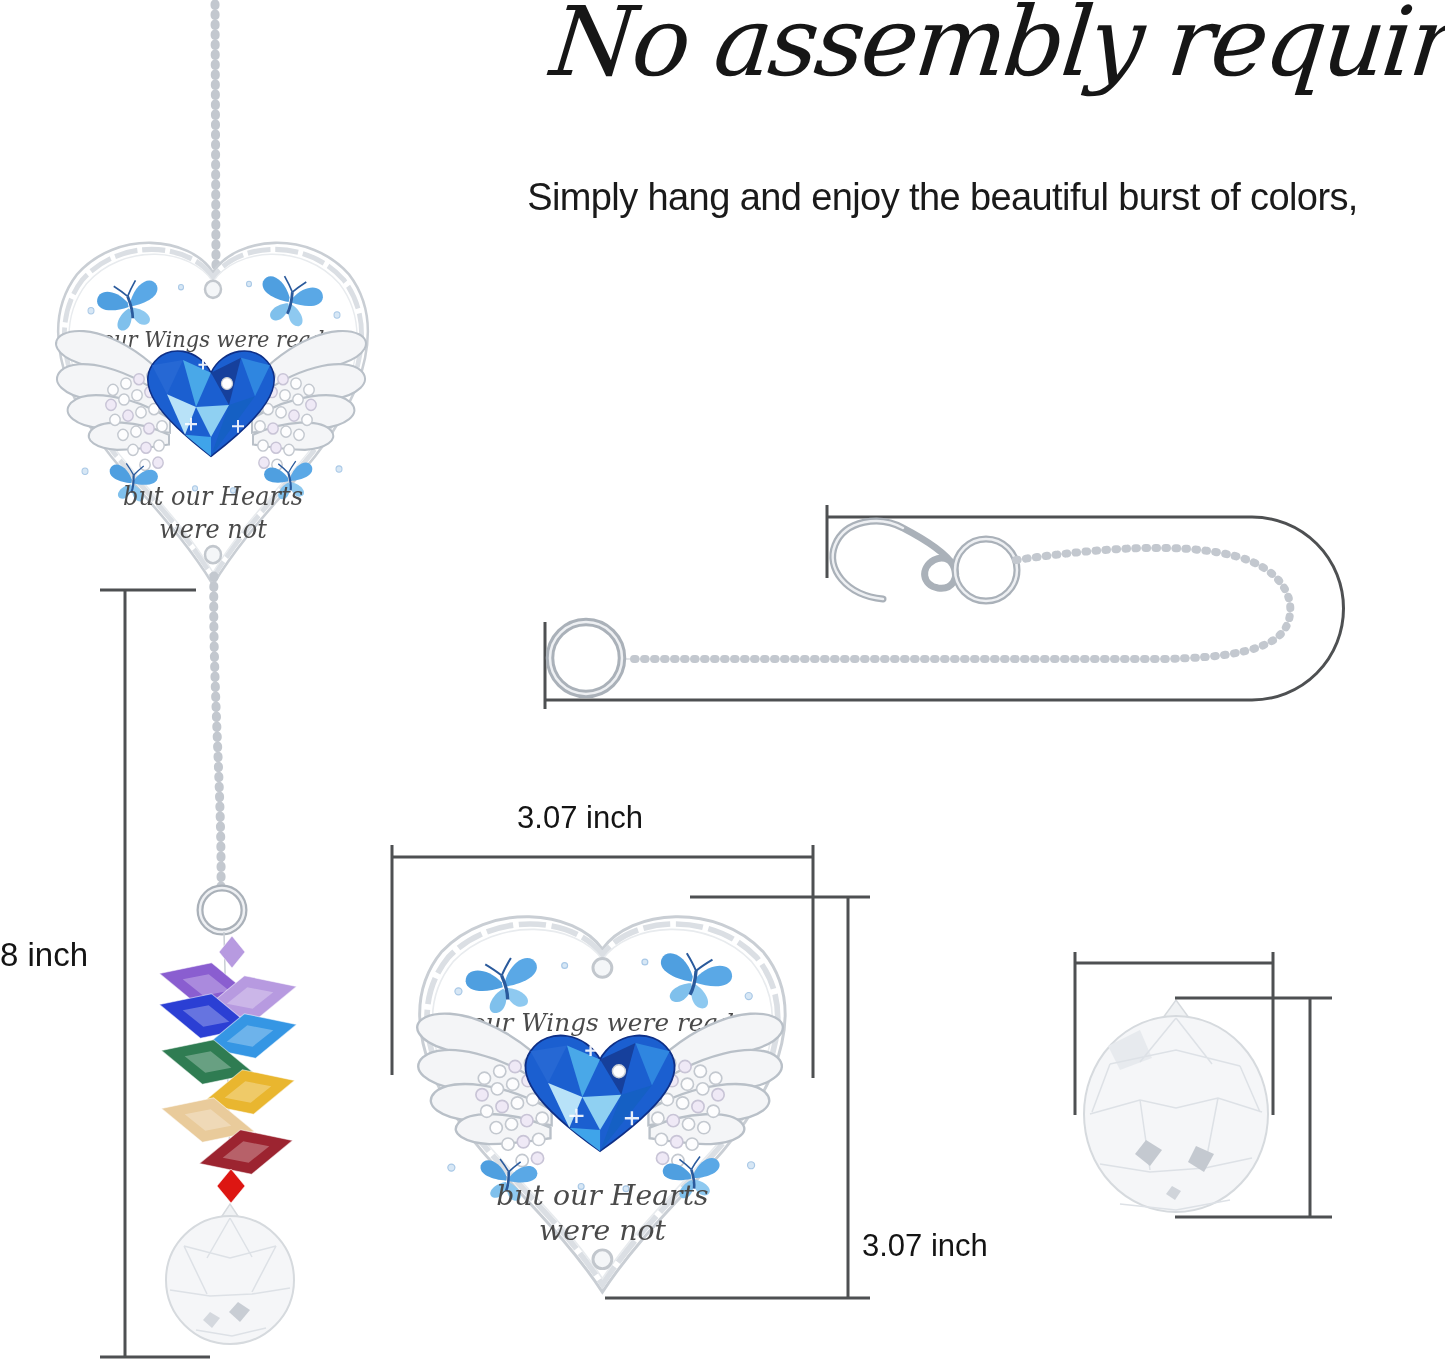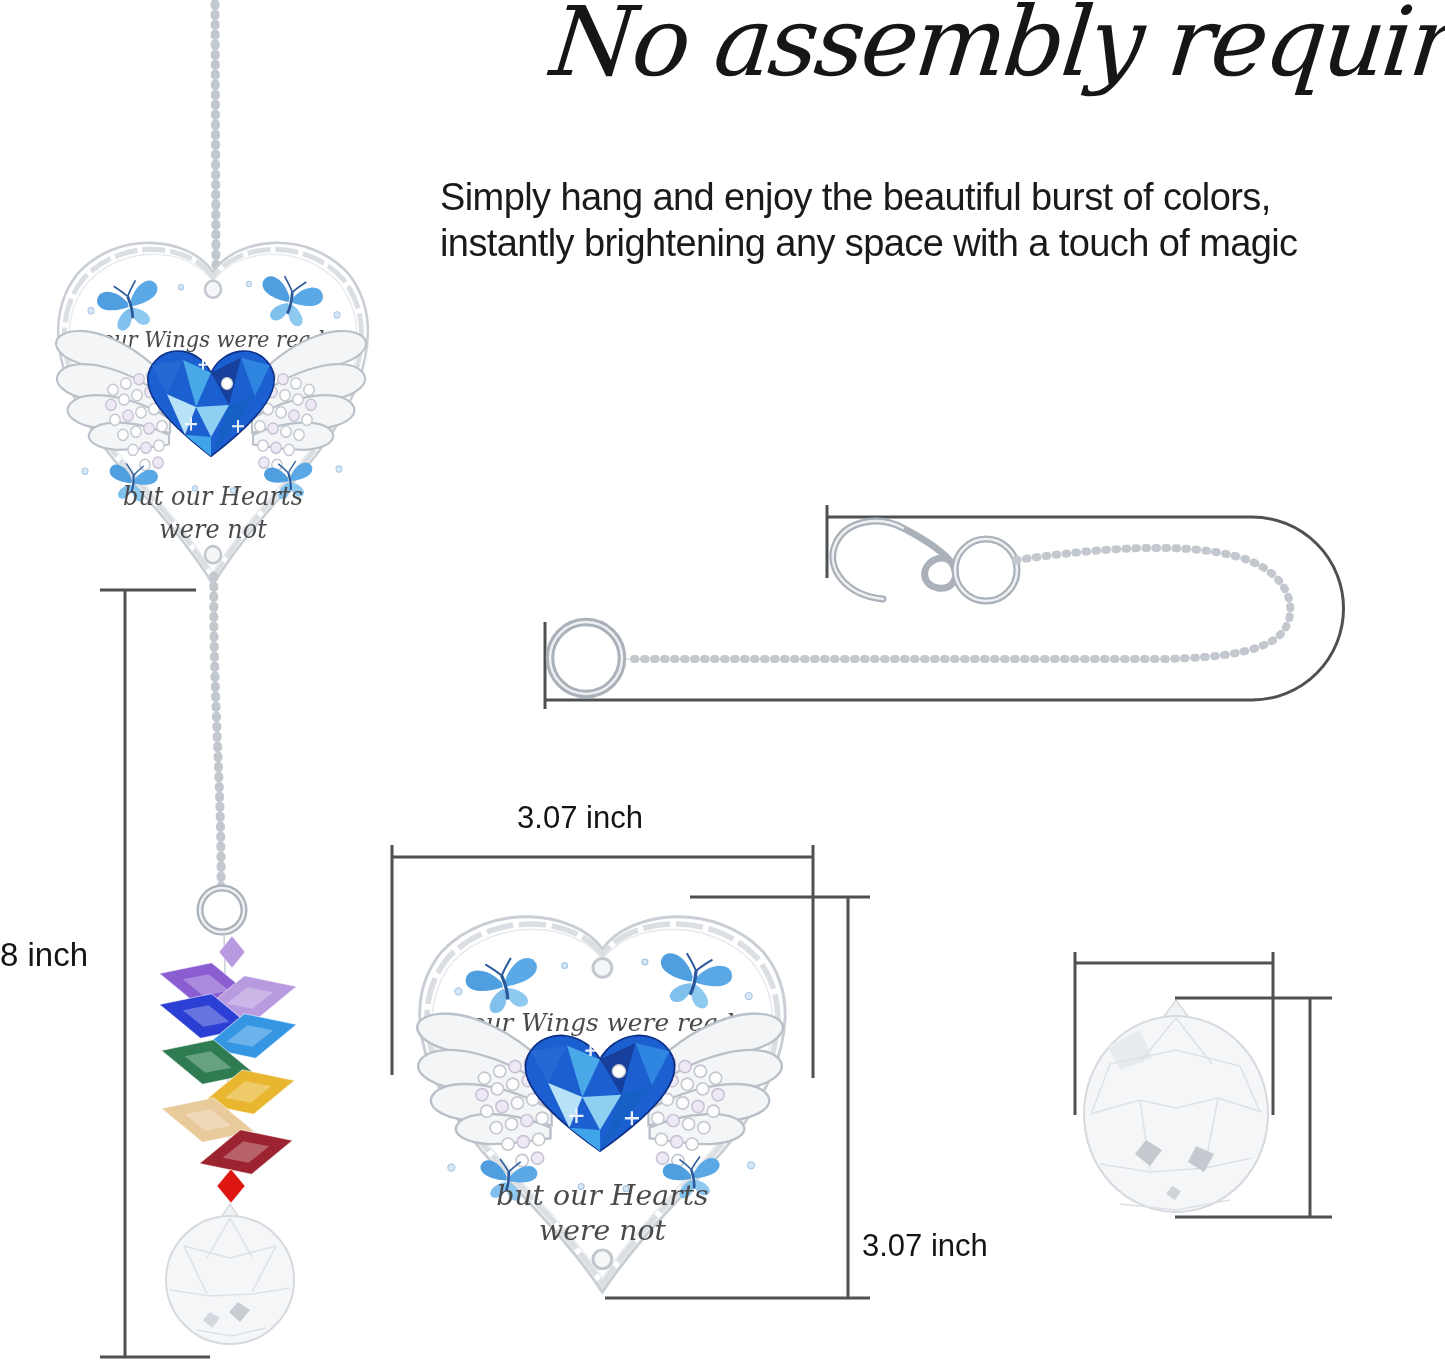--- a/index.html
+++ b/index.html
@@ -2,21 +2,21 @@
 <html><head>
 <meta charset="utf-8">
 <style>
   html,body{margin:0;padding:0;background:#ffffff;}
   .canvas{position:relative;width:1445px;height:1363px;background:#ffffff;overflow:hidden;
           font-family:"Liberation Sans",sans-serif;color:#161616;}
   svg.scene{position:absolute;left:0;top:0;width:1445px;height:1363px;}
   .label{position:absolute;color:#161616;white-space:nowrap;}
   .heading{font-family:"DejaVu Serif",serif;font-style:italic;font-weight:400;
            font-size:96px;letter-spacing:-3px;transform:skewX(-6deg);text-align:center;}
-  .sub{font-size:38px;letter-spacing:-0.6px;color:#1a1a1a;}
+  .sub{font-size:38px;letter-spacing:-0.6px;text-align:center;color:#1a1a1a;}
   .dim{font-size:31px;color:#141414;}
   .center{text-align:center;}
   
   .dimline{stroke:#4e5052;stroke-width:3;fill:none;}
   .chain{stroke:#c3c8cf;stroke-width:9;stroke-dasharray:1.5 8.5;stroke-linecap:round;fill:none;}
   .chainbase{stroke:#e2e5e9;stroke-width:2;fill:none;}
   .metal{stroke:#aab1b9;stroke-width:7;fill:none;stroke-linecap:round;}
   .metalhi{stroke:#eef0f3;stroke-width:2.5;fill:none;stroke-linecap:round;}
   .glass{fill:#ffffff;stroke:#c9ced4;stroke-width:2.5;}
   .facetedge{fill:none;stroke:#dbdfe4;stroke-width:5;stroke-dasharray:24 5;}
@@ -230,17 +230,16 @@
     <g class="dimline">
       <path d="M1075,963 H1273 M1075,952 V1115 M1273,952 V1115"></path>
     </g>
     <g class="dimline">
       <path d="M1175,998 H1332 M1310,998 V1217 M1175,1217 H1332"></path>
     </g>
   </svg>
 
   <div class="label heading" style="left:552px;top:-14px;width:895px;">No assembly required</div>
   <div class="label sub" style="left:440px;top:176px;width:1005px;">Simply hang and enjoy the beautiful burst of colors,</div>
-  <div class="label sub" style="left:440px;top:222px;width:1005px;">instantly brightening any space with a touch of magic</div>
   <div class="label dim center" style="left:455px;top:800px;width:250px;">3.07 inch</div>
   <div class="label dim center" style="left:-6px;top:936px;width:100px;font-size:33px;">8 inch</div>
   <div class="label dim" style="left:862px;top:1228px;">3.07 inch</div>
 </div>
 
 </body></html>

